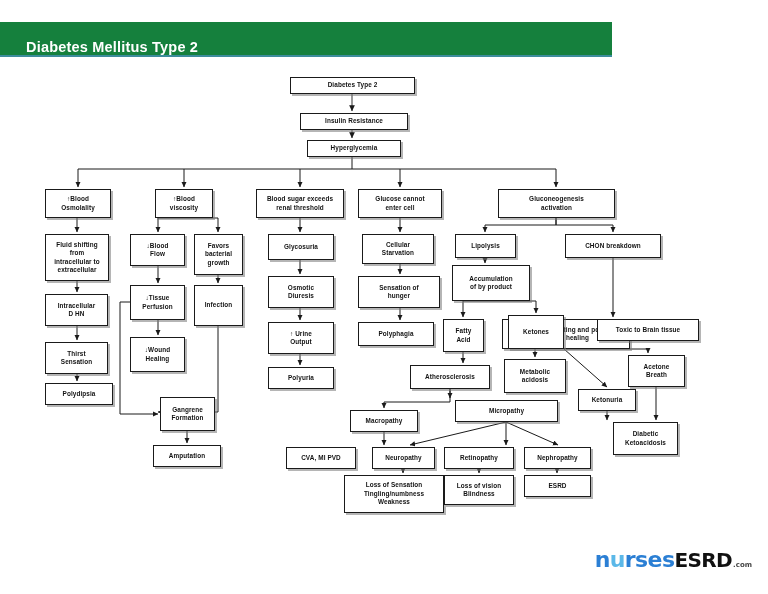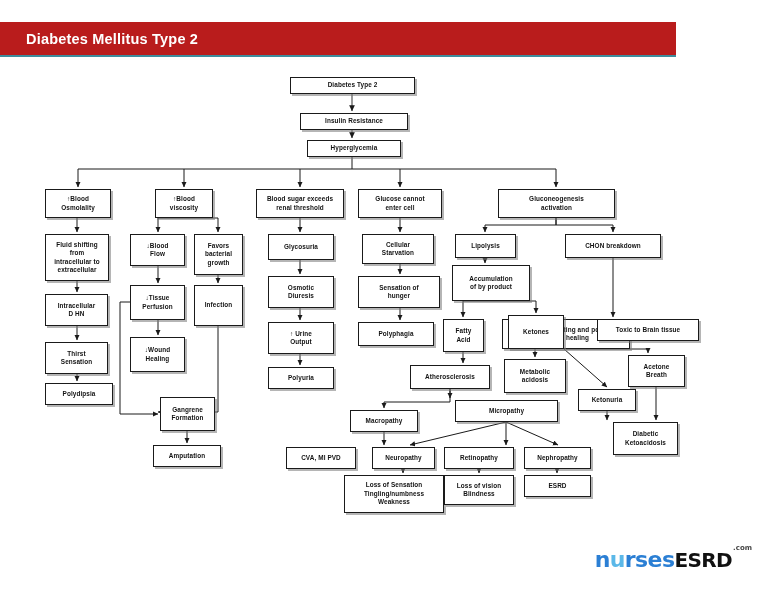--- a/index.html
+++ b/index.html
@@ -4,24 +4,24 @@
 <style>
   html,body{margin:0;padding:0;}
   body{
     width:768px;height:594px;
     background:#ffffff;
     font-family:"Liberation Sans", sans-serif;
     overflow:hidden;
     position:relative;
   }
   #header{
-    position:absolute;left:0;top:22px;width:676px;height:33px;
-    background:#b91c1c;
+    position:absolute;left:0;top:22px;width:612px;height:33px;
+    background:#15803d;
     border-bottom:2px solid #3d8c9c;
-    display:flex;align-items:center;
+    display:flex;align-items:flex-end;
   }
   #header-title{
     color:#ffffff;font-size:14.5px;font-weight:bold;
     margin-left:26px;letter-spacing:0.2px;
   }
   #canvas{
     position:absolute;left:0;top:57px;width:768px;height:537px;
   }
   svg#wires{position:absolute;left:0;top:0;width:768px;height:537px;}
   .node{
@@ -44,21 +44,21 @@
     position:absolute;right:16px;bottom:22px;
     display:flex;align-items:flex-end;
     font-weight:bold;
     letter-spacing:-0.6px;
   }
   #logo .lg-n{color:#2b7fd4;font-size:22px;font-family:"DejaVu Sans",sans-serif;}
   #logo .lg-u{color:#5bb8e8;font-size:22px;font-family:"DejaVu Sans",sans-serif;}
   #logo .lg-rses{color:#2b7fd4;font-size:22px;font-family:"DejaVu Sans",sans-serif;}
   #logo .lg-labs{color:#111111;font-size:20px;font-family:"DejaVu Sans",sans-serif;}
   #logo .lg-com{color:#444444;font-size:7px;font-family:"DejaVu Sans",sans-serif;
-    margin-bottom:20px;margin-left:1px;letter-spacing:0;text-align:right;}
+    margin-bottom:3px;margin-left:1px;letter-spacing:0;text-align:right;}
 </style>
 </head>
 <body>
 
 <div id="header">
   <div id="header-title">Diabetes Mellitus Type 2</div>
 </div>
 
 <div id="canvas">
   <svg id="wires" viewBox="0 0 768 537">

